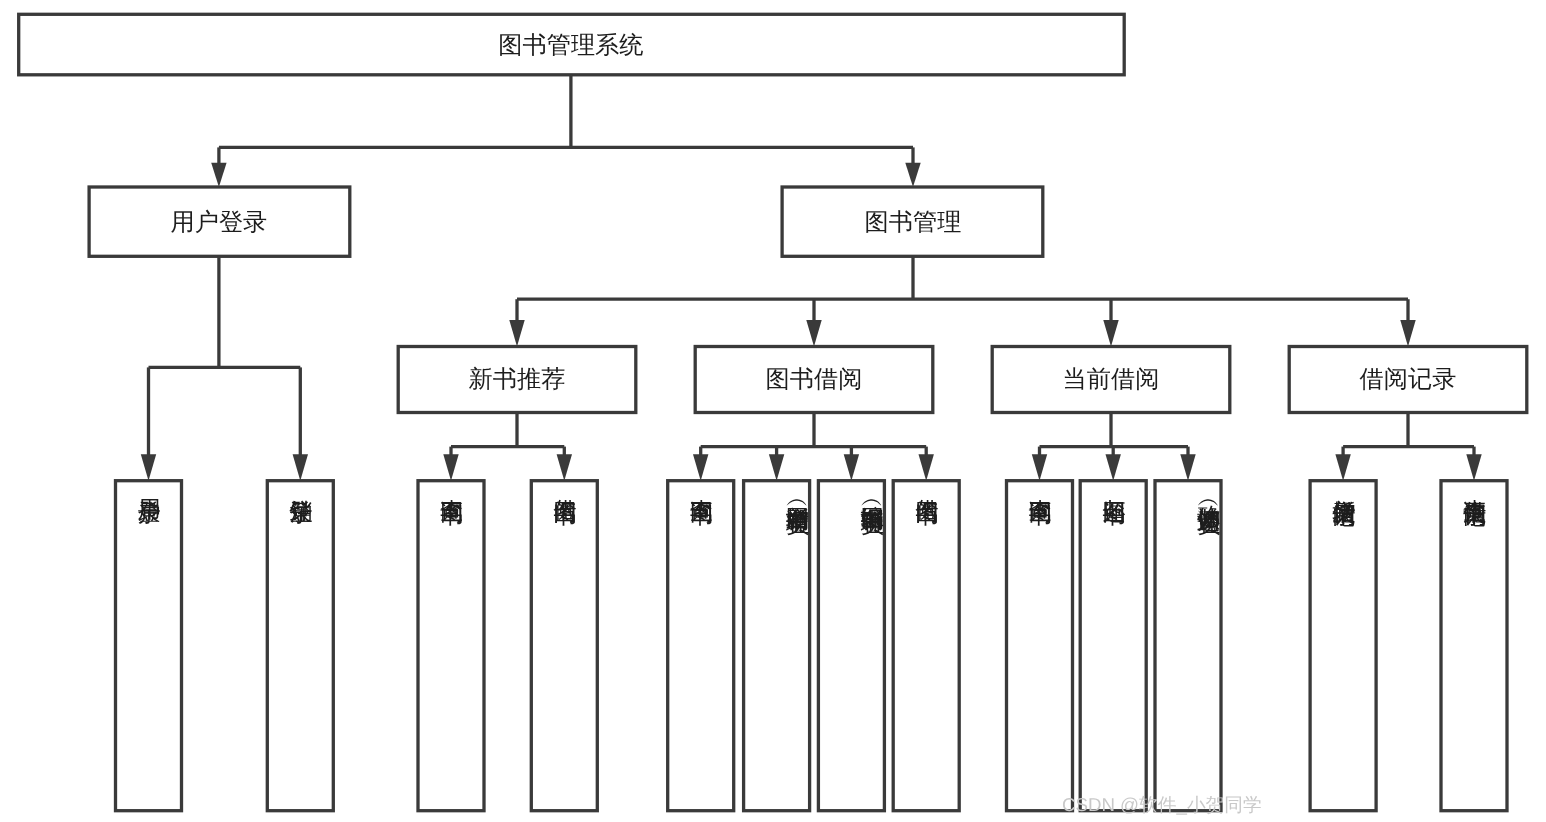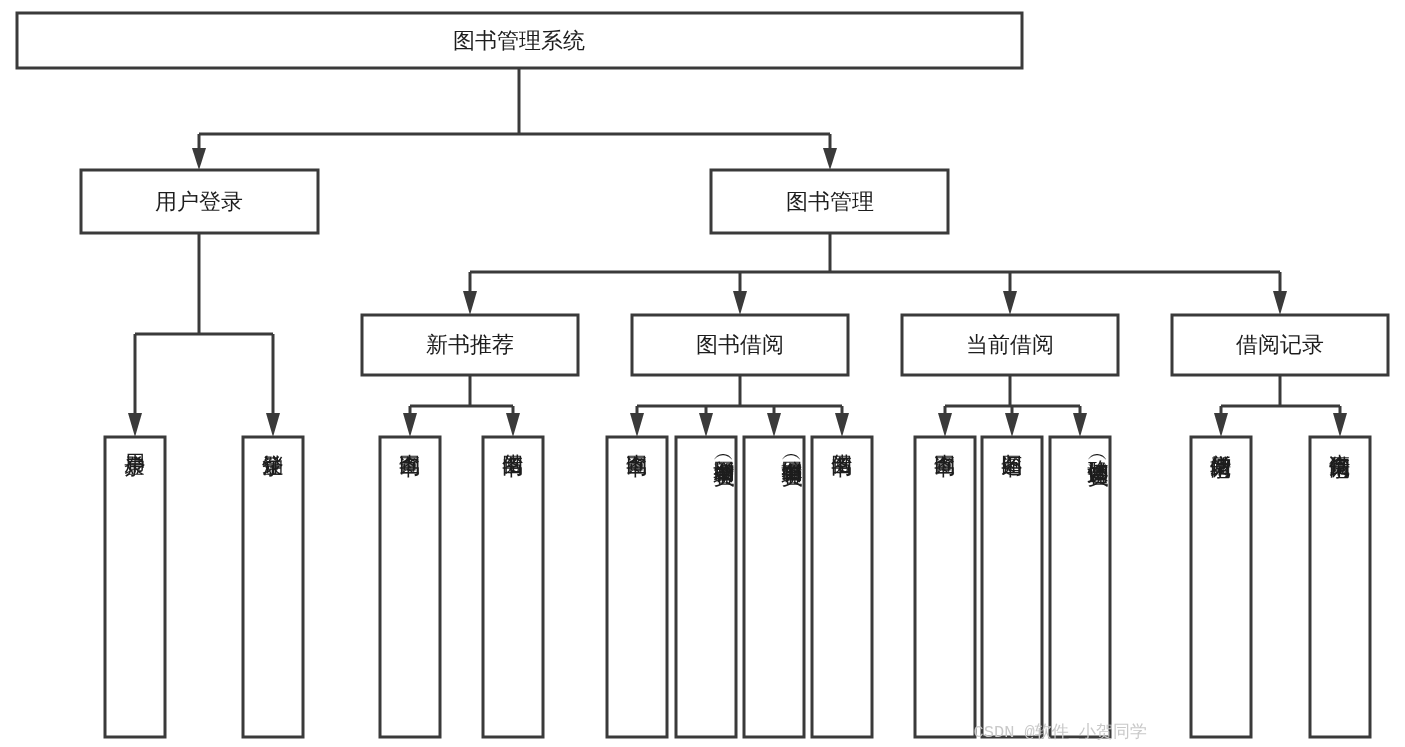--- a/index.html
+++ b/index.html
@@ -12,21 +12,21 @@
   .arrow-head{fill:#3a3a3a;stroke:none;}
   .node-label-h{font-family:"Liberation Sans","DejaVu Sans",sans-serif;
       font-size:22px;fill:#1d1d1d;text-anchor:middle;dominant-baseline:middle;}
   .leaf-label{position:absolute;
       font-family:"Liberation Sans","DejaVu Sans",sans-serif;
       font-size:21px;color:#1d1d1d;line-height:1.12;
       writing-mode:vertical-rl;text-orientation:upright;
       display:flex;align-items:center;justify-content:flex-start;
       white-space:nowrap;pointer-events:none;letter-spacing:1px;}
   .watermark{position:absolute;right:8px;bottom:4px;
-      font-family:Liberation Mono, monospace;
+      font-family:Liberation Sans, sans-serif;
       font-size:17px;color:#c9c9c9;white-space:nowrap;}
 </style>
 </head>
 <body>
 
 <div id="diagram-root">
 
   <svg id="tree" viewBox="0 0 1405 747">
 
     <g>

